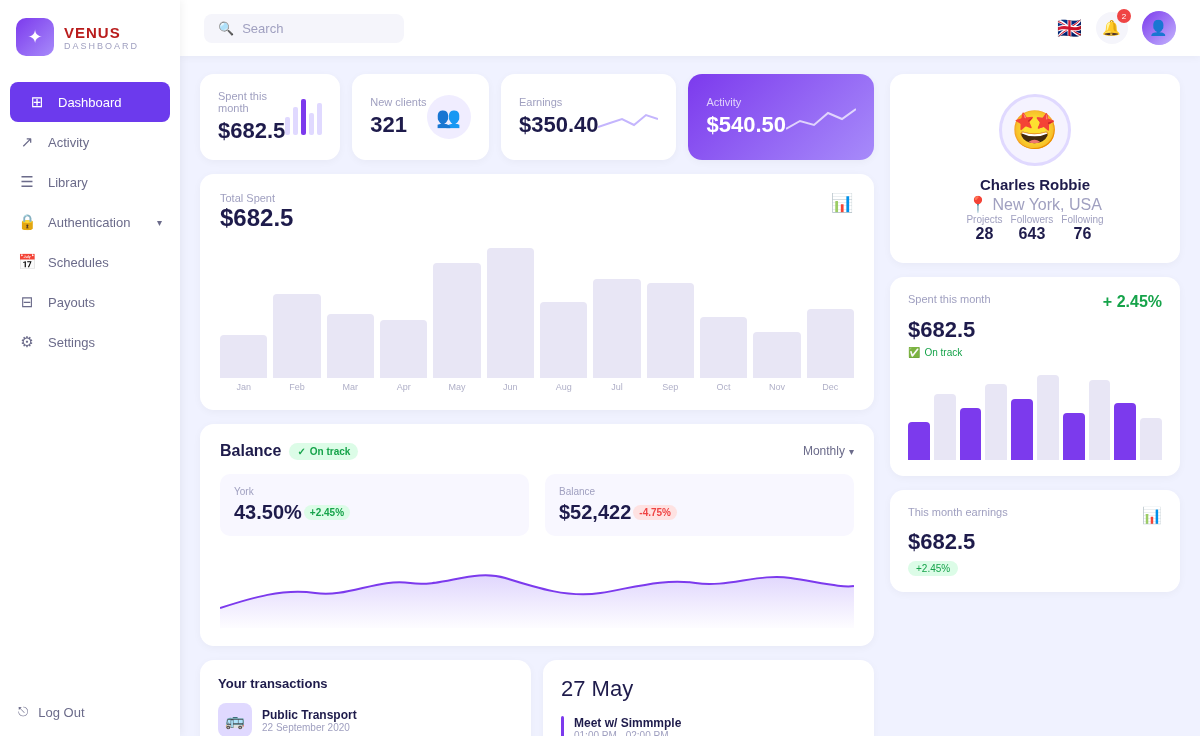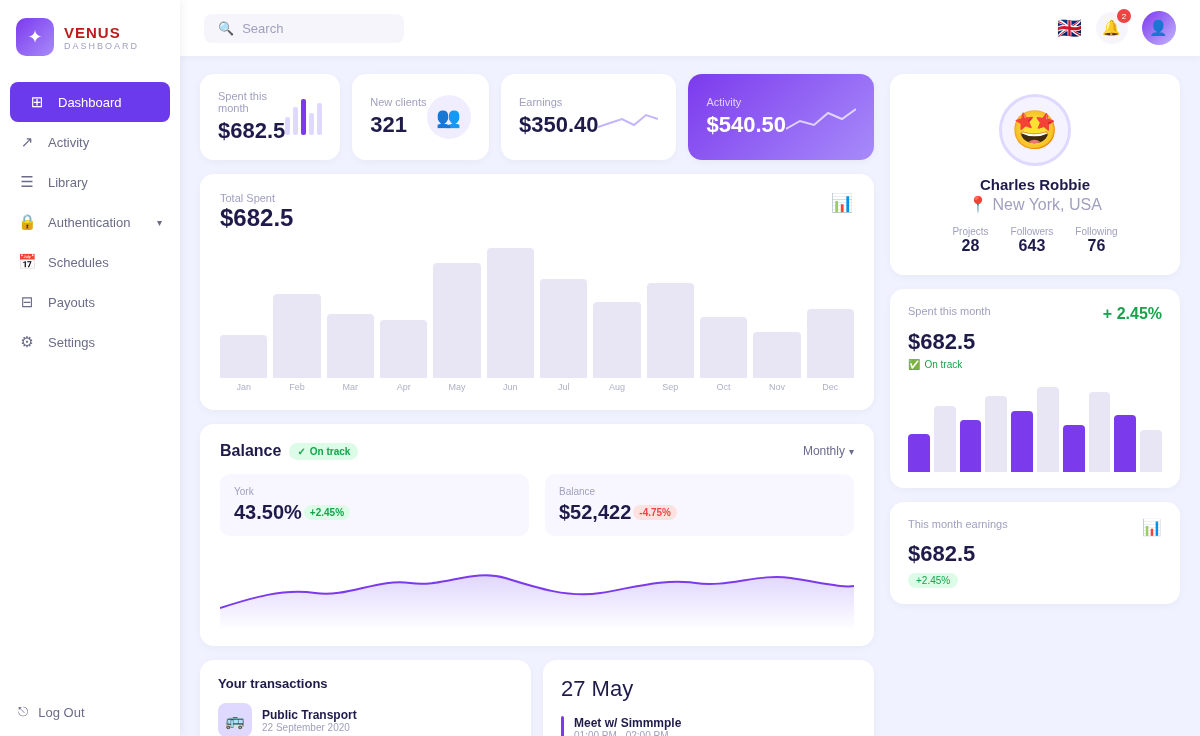--- a/index.html
+++ b/index.html
@@ -187,21 +187,21 @@
 
     
     .profile-card {
       background: #fff; border-radius: 14px; padding: 20px;
       display: flex; flex-direction: column; align-items: center;
       box-shadow: 0 2px 8px rgba(0,0,0,0.04);
     }
     .profile-avatar { width: 72px; height: 72px; border-radius: 50%; background: #f5f3ff; border: 3px solid #e0d9ff; overflow: hidden; display: flex; align-items: center; justify-content: center; font-size: 38px; margin-bottom: 10px; }
     .profile-name { font-size: 15px; font-weight: 700; color: #1e1b4b; }
     .profile-location { font-size: 16px; color: #a0a0c0; margin-top: 2px; }
-    .profile-stats { display: flex; gap: 22px; margin-top: 12px; }
+    .profile-stats { display: flex; gap: 8px; }
     .profile-stat { text-align: center; }
     .profile-stat-label { font-size: 10px; color: #a0a0c0; }
     .profile-stat-value { font-size: 16px; font-weight: 700; color: #1e1b4b; }
 
     
     .spending-card {
       background: #fff; border-radius: 14px; padding: 16px 18px;
       box-shadow: 0 2px 8px rgba(0,0,0,0.04);
     }
     .spending-header { display: flex; justify-content: space-between; align-items: flex-start; margin-bottom: 6px; }
@@ -373,26 +373,26 @@
             </div>
             <div class="bar-group">
               <div class="bar" style="height: 114.706px;"></div>
               <div class="bar-label">May</div>
             </div>
             <div class="bar-group">
               <div class="bar" style="height: 130px;"></div>
               <div class="bar-label">Jun</div>
             </div>
             <div class="bar-group">
+              <div class="bar" style="height: 76.4706px;"></div>
+              <div class="bar-label">Aug</div>
+            </div>
+            <div class="bar-group">
               <div class="bar" style="height: 99.4118px;"></div>
               <div class="bar-label">Jul</div>
-            </div>
-            <div class="bar-group">
-              <div class="bar" style="height: 76.4706px;"></div>
-              <div class="bar-label">Aug</div>
             </div>
             <div class="bar-group">
               <div class="bar" style="height: 94.8235px;"></div>
               <div class="bar-label">Sep</div>
             </div>
             <div class="bar-group">
               <div class="bar" style="height: 61.1765px;"></div>
               <div class="bar-label">Oct</div>
             </div>
             <div class="bar-group">

